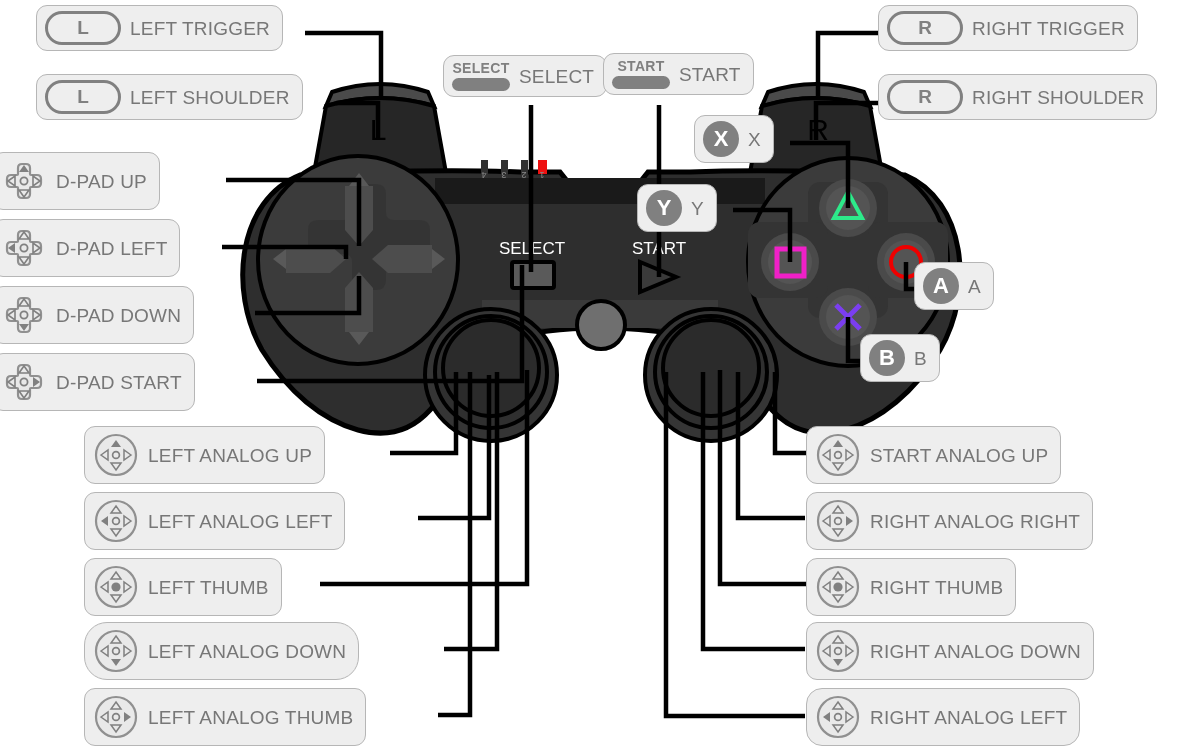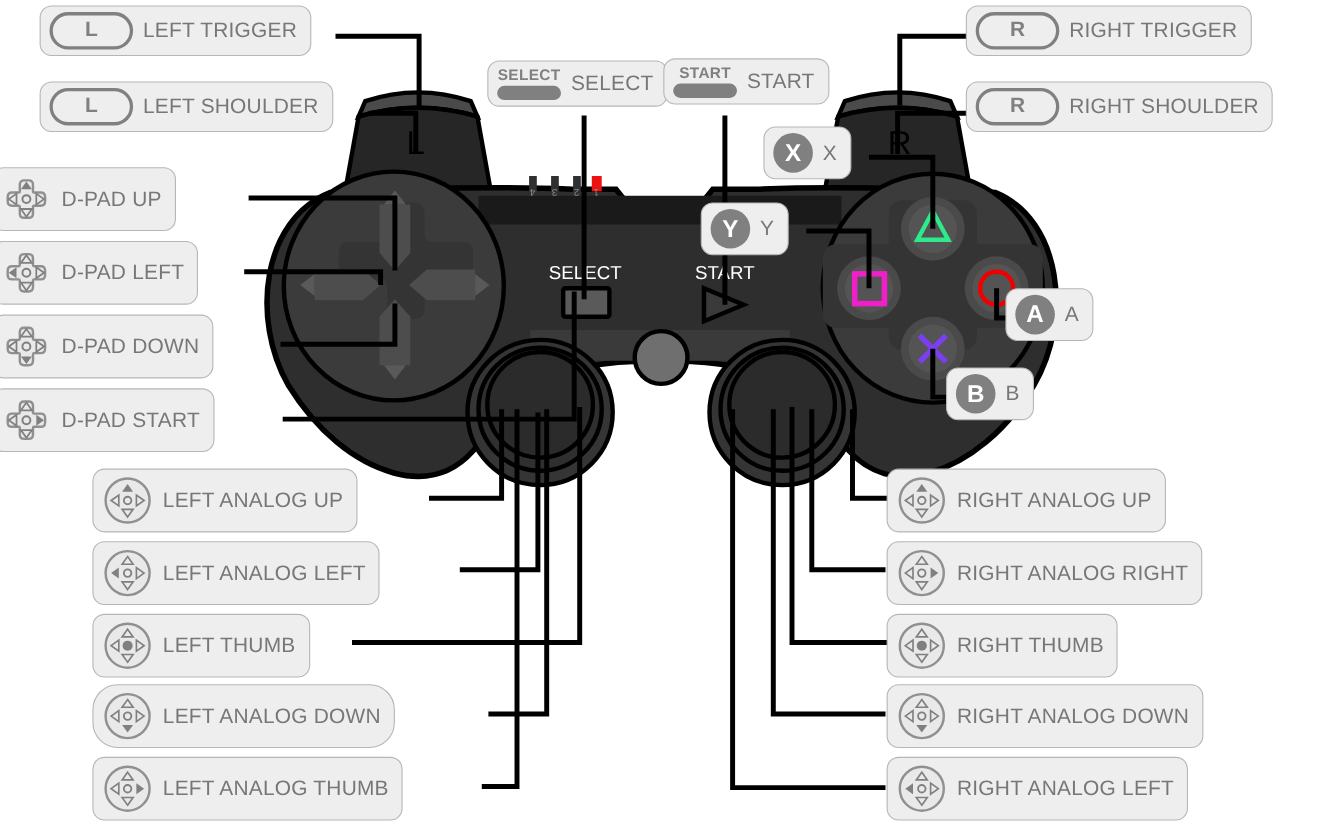--- a/index.html
+++ b/index.html
@@ -442,21 +442,21 @@
     <span class="badge anaico">
       <svg width="46" height="46" viewBox="0 0 46 46">
         <circle cx="23" cy="23" r="20" fill="#e9e9e9" stroke="#909090" stroke-width="2.2"></circle>
         <polygon points="23,8 28,15 18,15" fill="#808080"></polygon>
         <polygon points="23,38 28,31 18,31" fill="none" stroke="#808080" stroke-width="1.5"></polygon>
         <polygon points="8,23 15,18 15,28" fill="none" stroke="#808080" stroke-width="1.5"></polygon>
         <polygon points="38,23 31,18 31,28" fill="none" stroke="#808080" stroke-width="1.5"></polygon>
         <circle cx="23" cy="23" r="3.4" fill="none" stroke="#808080" stroke-width="1.7"></circle>
       </svg>
     </span>
-    <span class="lbl">RIGHT ANALOG UP</span>
+    <span class="lbl">START ANALOG UP</span>
   </div>
 
   <div class="callout" style="left:806px; top:492px;">
     <span class="badge anaico">
       <svg width="46" height="46" viewBox="0 0 46 46">
         <circle cx="23" cy="23" r="20" fill="#e9e9e9" stroke="#909090" stroke-width="2.2"></circle>
         <polygon points="23,8 28,15 18,15" fill="none" stroke="#808080" stroke-width="1.5"></polygon>
         <polygon points="23,38 28,31 18,31" fill="none" stroke="#808080" stroke-width="1.5"></polygon>
         <polygon points="8,23 15,18 15,28" fill="none" stroke="#808080" stroke-width="1.5"></polygon>
         <polygon points="38,23 31,18 31,28" fill="#808080"></polygon>
@@ -487,21 +487,21 @@
         <polygon points="23,8 28,15 18,15" fill="none" stroke="#808080" stroke-width="1.5"></polygon>
         <polygon points="23,38 28,31 18,31" fill="#808080"></polygon>
         <polygon points="8,23 15,18 15,28" fill="none" stroke="#808080" stroke-width="1.5"></polygon>
         <polygon points="38,23 31,18 31,28" fill="none" stroke="#808080" stroke-width="1.5"></polygon>
         <circle cx="23" cy="23" r="3.4" fill="none" stroke="#808080" stroke-width="1.7"></circle>
       </svg>
     </span>
     <span class="lbl">RIGHT ANALOG DOWN</span>
   </div>
 
-  <div class="callout" style="left:806px; top:688px;">
+  <div class="callout" style="left:806px; top:688px;border-radius:16px;">
     <span class="badge anaico">
       <svg width="46" height="46" viewBox="0 0 46 46">
         <circle cx="23" cy="23" r="20" fill="#e9e9e9" stroke="#909090" stroke-width="2.2"></circle>
         <polygon points="23,8 28,15 18,15" fill="none" stroke="#808080" stroke-width="1.5"></polygon>
         <polygon points="23,38 28,31 18,31" fill="none" stroke="#808080" stroke-width="1.5"></polygon>
         <polygon points="8,23 15,18 15,28" fill="#808080"></polygon>
         <polygon points="38,23 31,18 31,28" fill="none" stroke="#808080" stroke-width="1.5"></polygon>
         <circle cx="23" cy="23" r="3.4" fill="none" stroke="#808080" stroke-width="1.7"></circle>
       </svg>
     </span>

